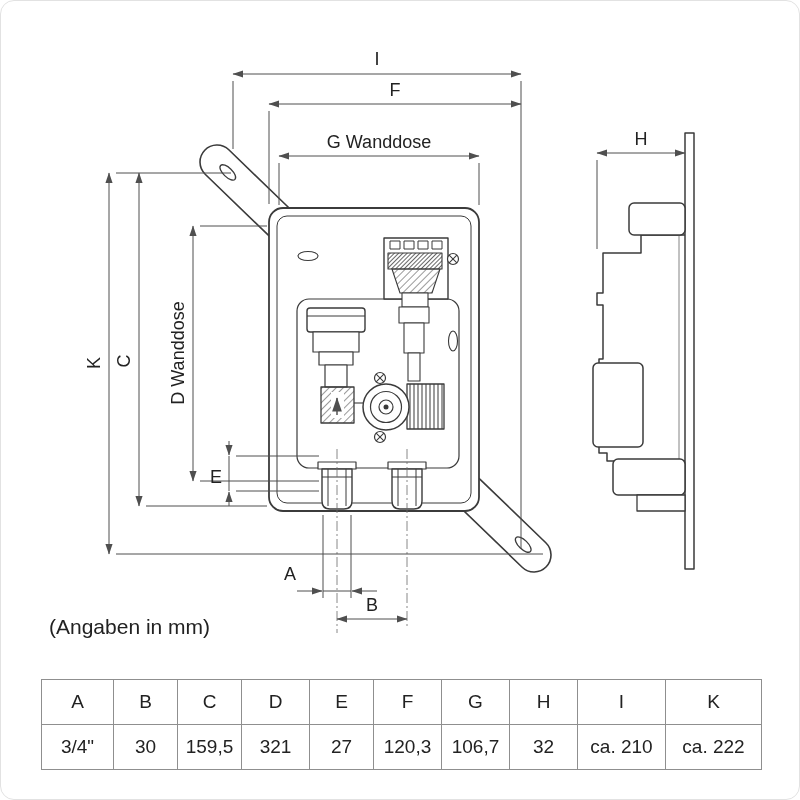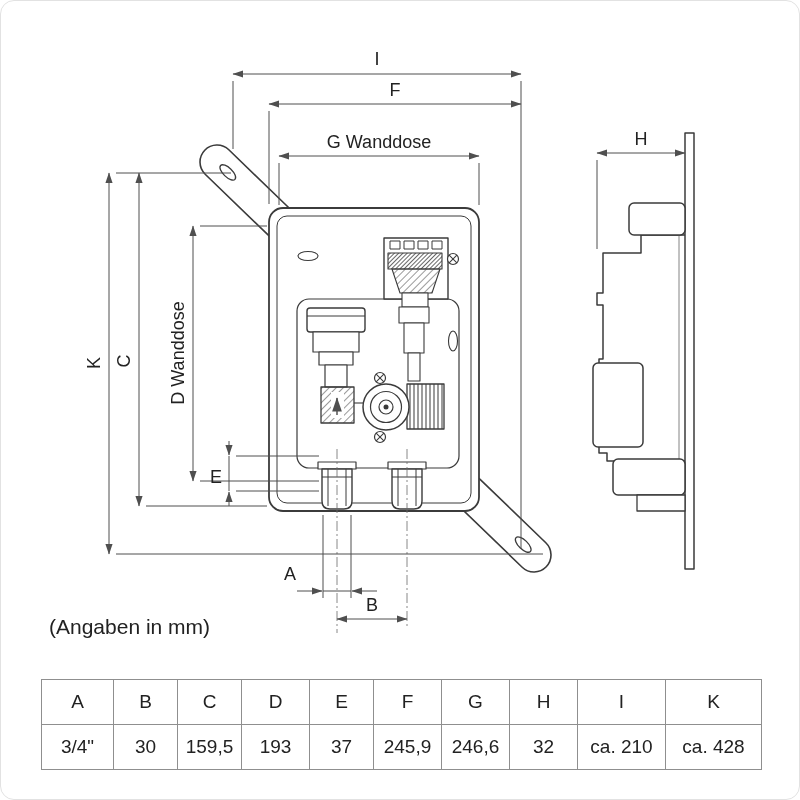--- a/index.html
+++ b/index.html
@@ -226,24 +226,24 @@
       <td>F</td>
       <td>G</td>
       <td>H</td>
       <td>I</td>
       <td>K</td>
     </tr>
     <tr>
       <td>3/4"</td>
       <td>30</td>
       <td>159,5</td>
-      <td>193</td>
-      <td>37</td>
-      <td>245,9</td>
-      <td>246,6</td>
+      <td>321</td>
+      <td>27</td>
+      <td>120,3</td>
+      <td>106,7</td>
       <td>32</td>
       <td>ca. 210</td>
-      <td>ca. 428</td>
+      <td>ca. 222</td>
     </tr>
   </tbody>
 </table>
 
 </div>
 
 </body></html>

